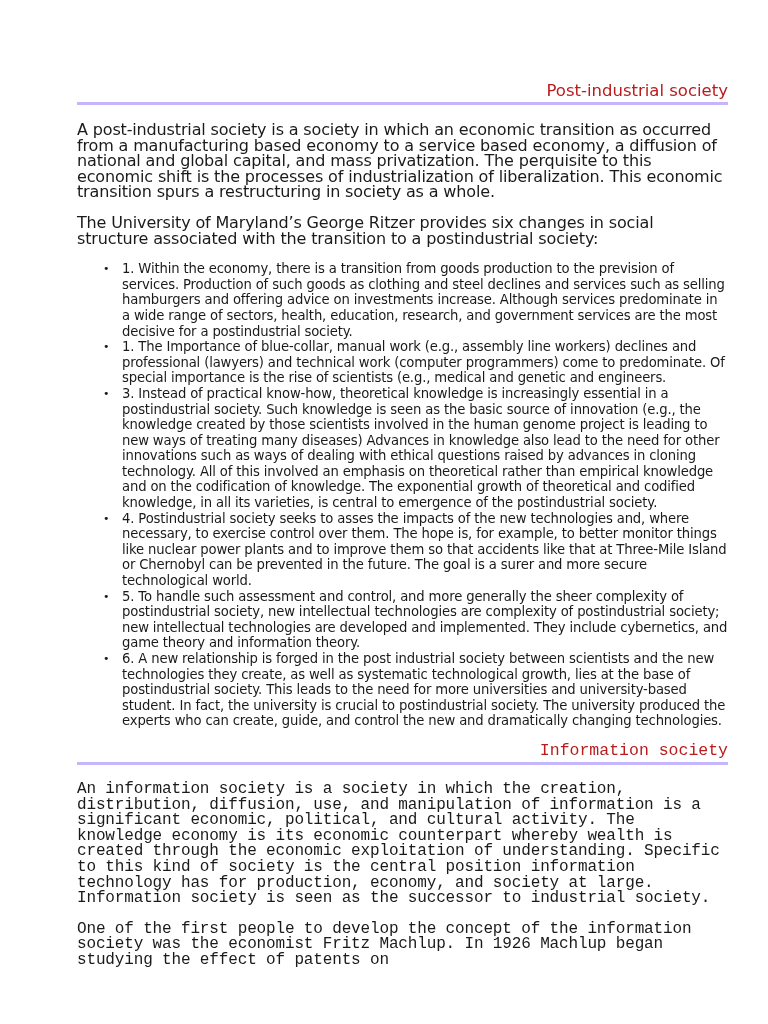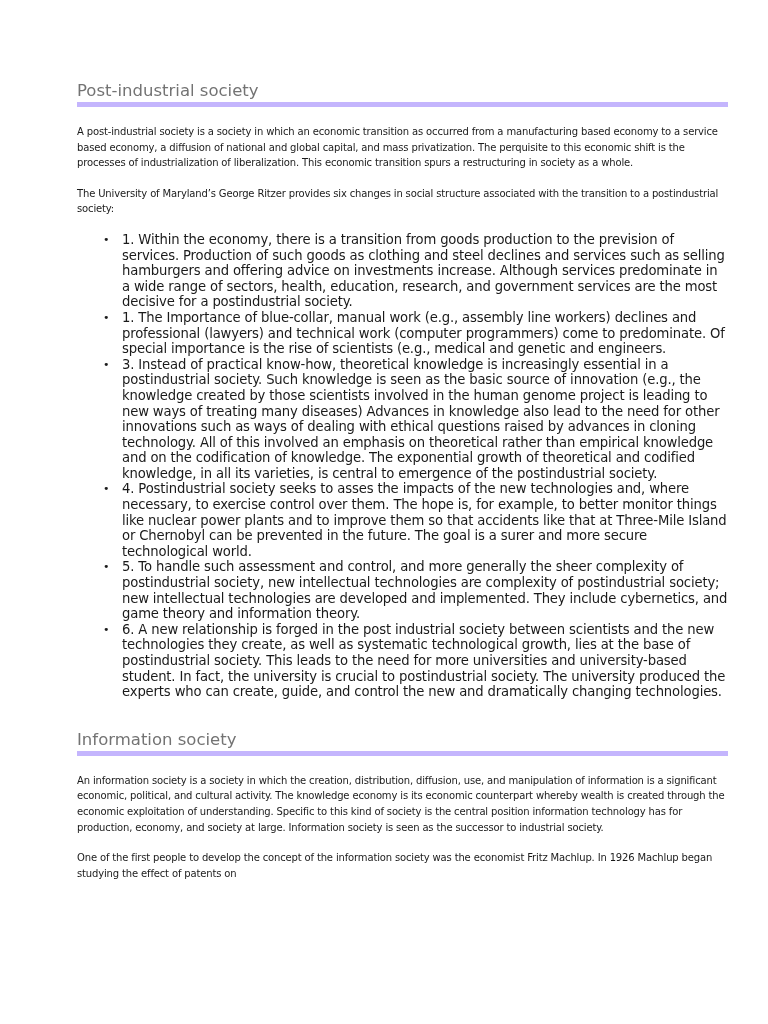--- a/index.html
+++ b/index.html
@@ -1,27 +1,27 @@
 <!DOCTYPE html>
 <html><head>
 <meta charset="utf-8">
 <style>
   html, body { margin: 0; padding: 0; background: #ffffff; }
   body { width: 768px; height: 1024px; overflow: hidden; position: relative;
          font-family: "DejaVu Sans", sans-serif; color: #1a1a1a; }
   .page { position: absolute; left: 77px; top: 80px; width: 651px; }
   h2 { font-size: 16.5px; font-weight: normal; margin: 0; padding: 0 0 1px 0;
-       border-bottom: 5px solid #c4b5fd; line-height: 21px; color: #737373; }
-  p { font-size: 10px; line-height: 15.6px; margin: 0; letter-spacing: -0.15px; }
+       border-bottom: 3px solid #c4b5fd; line-height: 21px; color: #b91c1c; text-align: right; }
+  p { font-size: 16px; line-height: 15.6px; margin: 0; letter-spacing: -0.15px; }
   .gap-after-h { height: 17px; }
   .pgap { height: 15px; }
   ul { list-style: none; margin: 0; padding: 0 0 0 45px; }
   li { position: relative; font-size: 13.2px; line-height: 15.6px; letter-spacing: -0.15px; }
   li .bullet { position: absolute; left: -19px; top: 0; font-size: 11px; }
-  .section2 { margin-top: 29px; }
+  .section2 { margin-top: 11px; font-family: Liberation Mono, monospace; }
 </style>
 </head>
 <body>
 
 <div class="page">
 
   <section>
     <h2>Post-industrial society</h2>
     <div class="gap-after-h"></div>
     <p>A post-industrial society is a society in which an economic transition as occurred from a manufacturing based economy to a service based economy, a diffusion of national and global capital, and mass privatization. The perquisite to this economic shift is the processes of industrialization of liberalization. This economic transition spurs a restructuring in society as a whole.</p>

